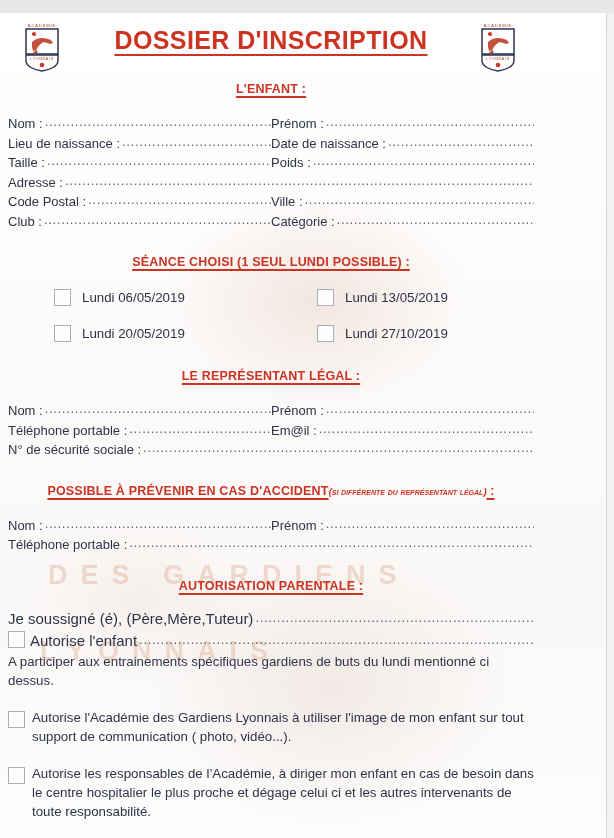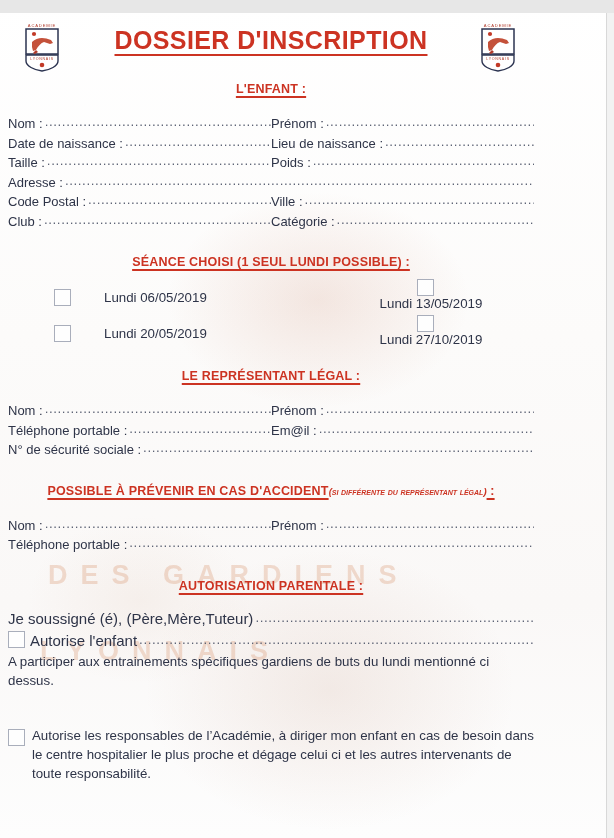--- a/index.html
+++ b/index.html
@@ -164,22 +164,22 @@
     display: flex;
     flex-wrap: wrap;
   }
   .cb-cell {
     width: 50%;
     display: flex;
     align-items: center;
     height: 36px;
     box-sizing: border-box;
   }
-  .cb-cell.c1 { padding-left: 46px; gap: 22px; }
-  .cb-cell.c2 { padding-left: 46px; flex-direction: column; }
+  .cb-cell.c1 { padding-left: 46px; }
+  .cb-cell.c2 { padding-left: 46px; }
   .box {
     width: 15px;
     height: 15px;
     border: 1px solid #a9aebb;
     background: #fefefe;
     flex: 0 0 auto;
   }
   .cb-label {
     font-size: 13.3px;
     padding-left: 11px;
@@ -290,25 +290,25 @@
           <span class="dots"></span>
         </div>
         <div class="cell half">
           <span class="lbl">Prénom :</span>
           <span class="dots"></span>
         </div>
       </div>
 
       <div class="row">
         <div class="cell half">
+          <span class="lbl">Lieu de naissance :</span>
+          <span class="dots"></span>
+        </div>
+        <div class="cell half">
           <span class="lbl">Date de naissance :</span>
-          <span class="dots"></span>
-        </div>
-        <div class="cell half">
-          <span class="lbl">Lieu de naissance :</span>
           <span class="dots"></span>
         </div>
       </div>
 
       <div class="row">
         <div class="cell half">
           <span class="lbl">Taille :</span>
           <span class="dots"></span>
         </div>
         <div class="cell half">
@@ -454,20 +454,24 @@
     <div class="auth-line">
       <span class="box" style="margin-right:5px; position:relative; top:2px;"></span>
       <span class="lbl">Autorise l'enfant</span>
       <span class="dots"></span>
     </div>
 
     <div class="para">A participer aux entrainements spécifiques gardiens de buts du lundi mentionné ci dessus.</div>
 
     <div class="sp-18"></div>
 
+    <div class="auth-block">
+      <span class="box"></span>
+      <span class="auth-text">Autorise  l'Académie des Gardiens Lyonnais à utiliser l'image de mon enfant sur tout support de communication ( photo, vidéo...).</span>
+    </div>
 
     <div class="sp-18"></div>
 
     <div class="auth-block">
       <span class="box"></span>
       <span class="auth-text">Autorise les responsables de l’Académie, à diriger mon enfant en cas de besoin dans le centre hospitalier le plus proche et dégage celui ci et les autres intervenants de toute responsabilité.</span>
     </div>
 
     <div class="sp-24"></div>
     <div class="sp-20"></div>

